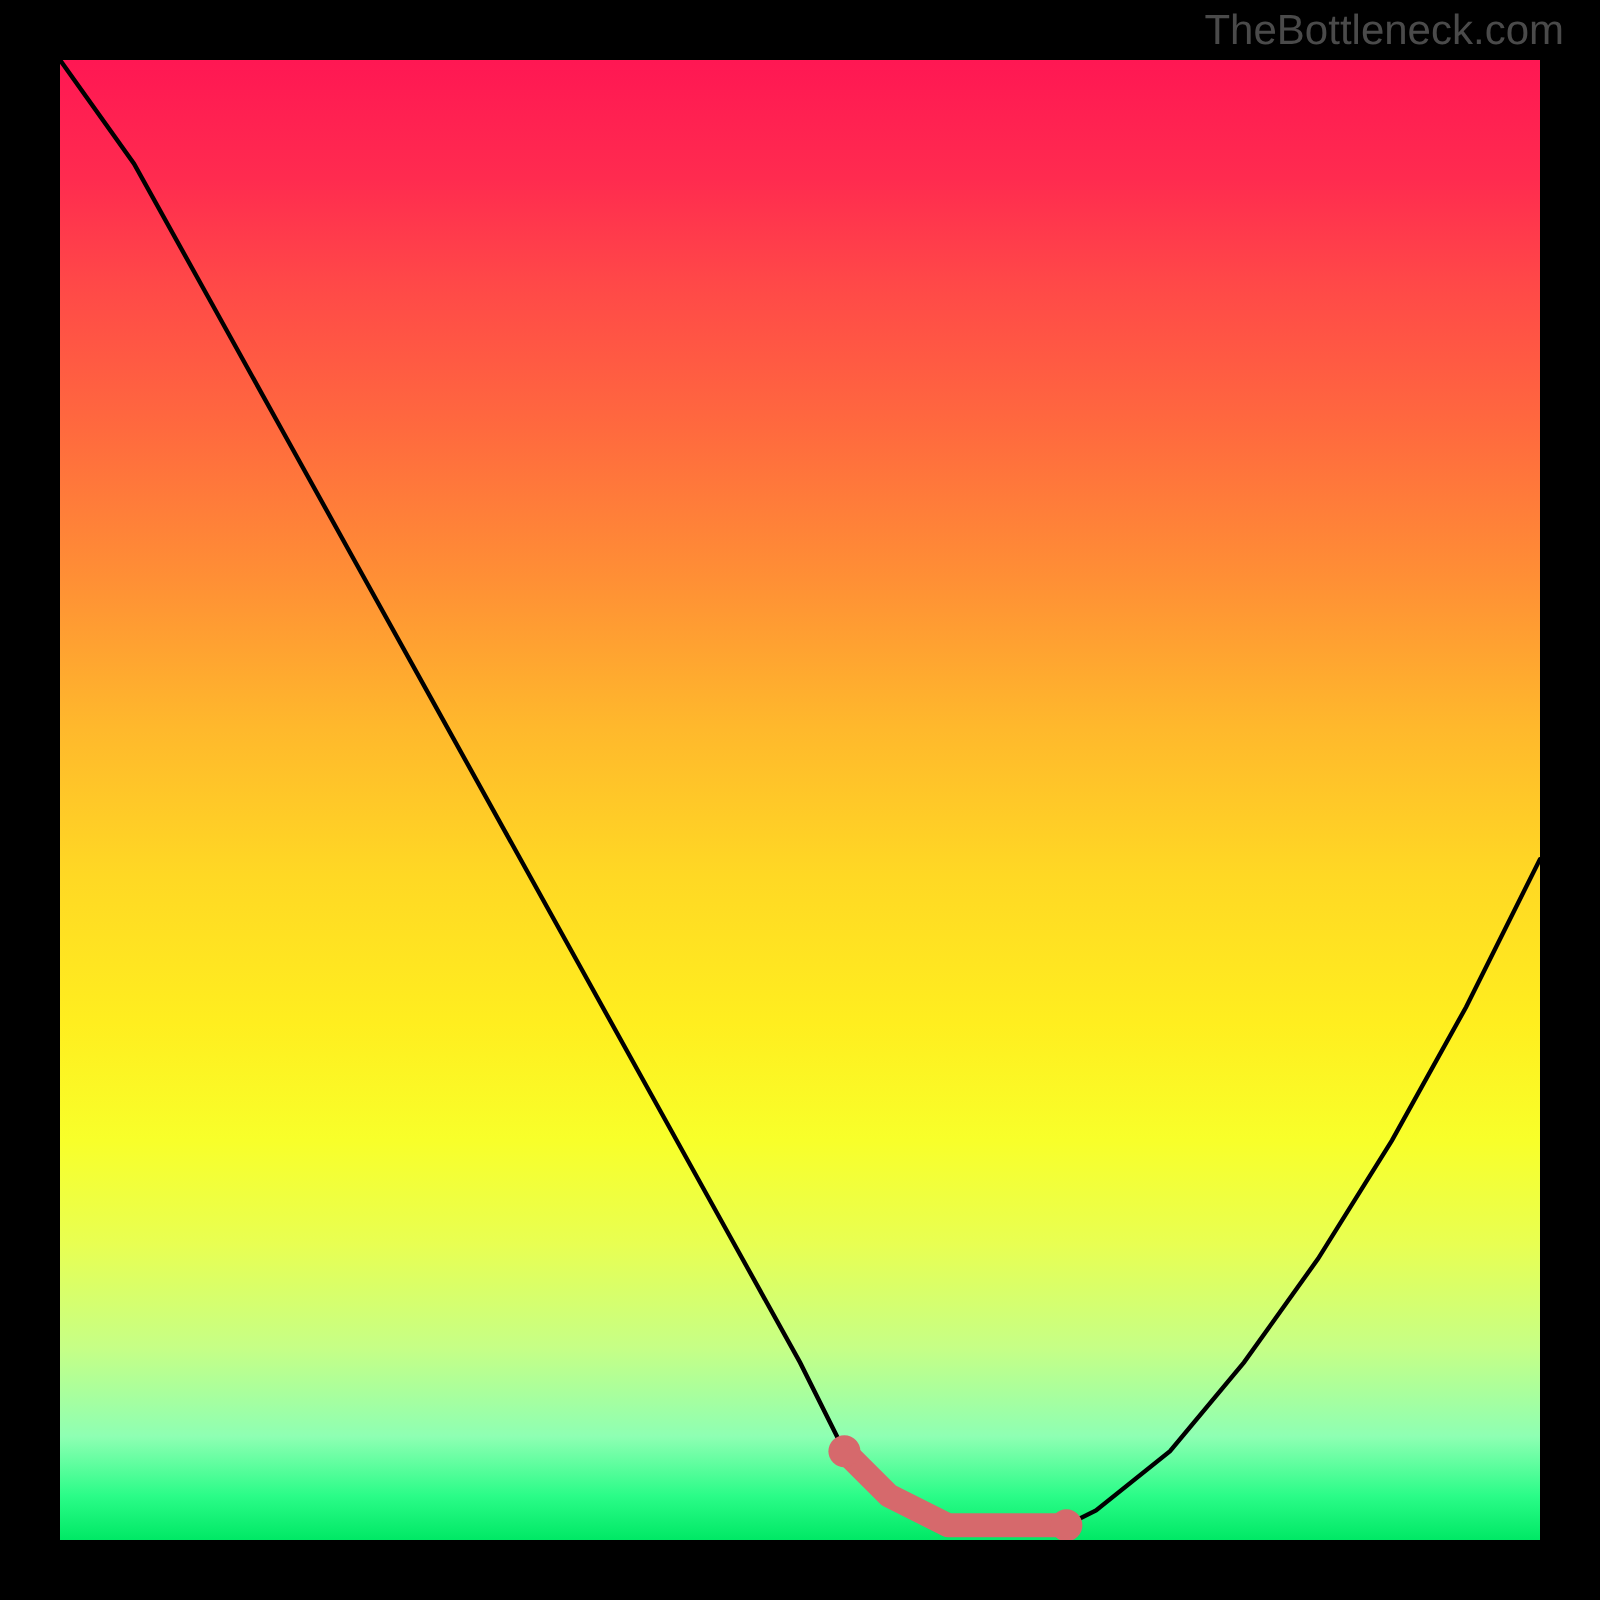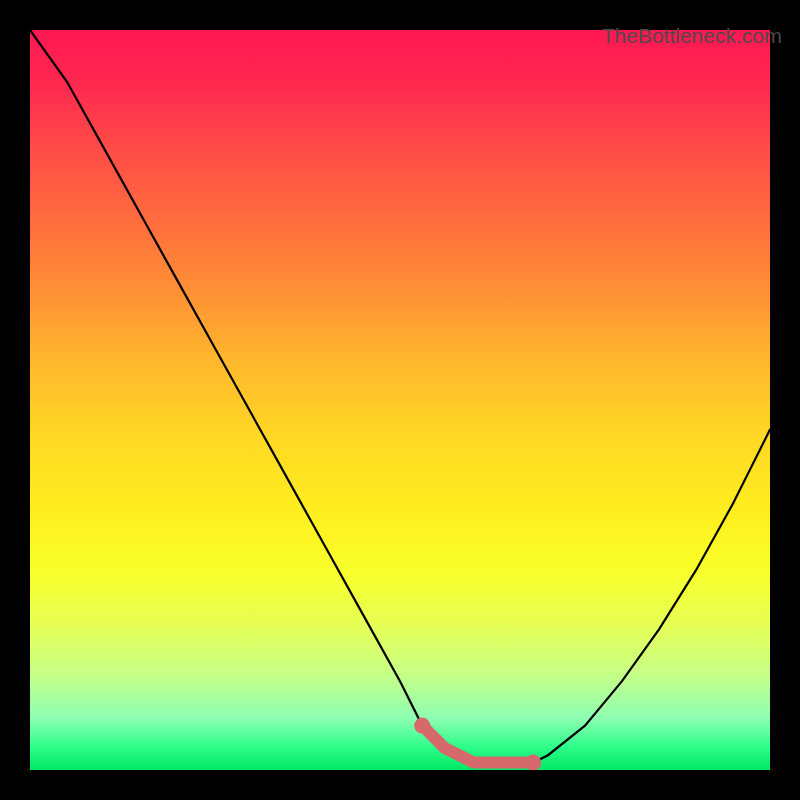--- a/index.html
+++ b/index.html
@@ -11,21 +11,20 @@
     font-family: Arial, sans-serif;
   }
   .watermark {
     position: absolute;
     top: 4px;
     right: 18px;
     color: #4a4a4a;
     font-size: 21px;
     font-weight: 500;
     z-index: 10;
-    margin-top: 20px;
   }
   .plot-area {
     position: absolute;
     top: 30px;
     left: 30px;
     width: 740px;
     height: 740px;
     overflow: hidden;
   }
   .gradient-bg {

